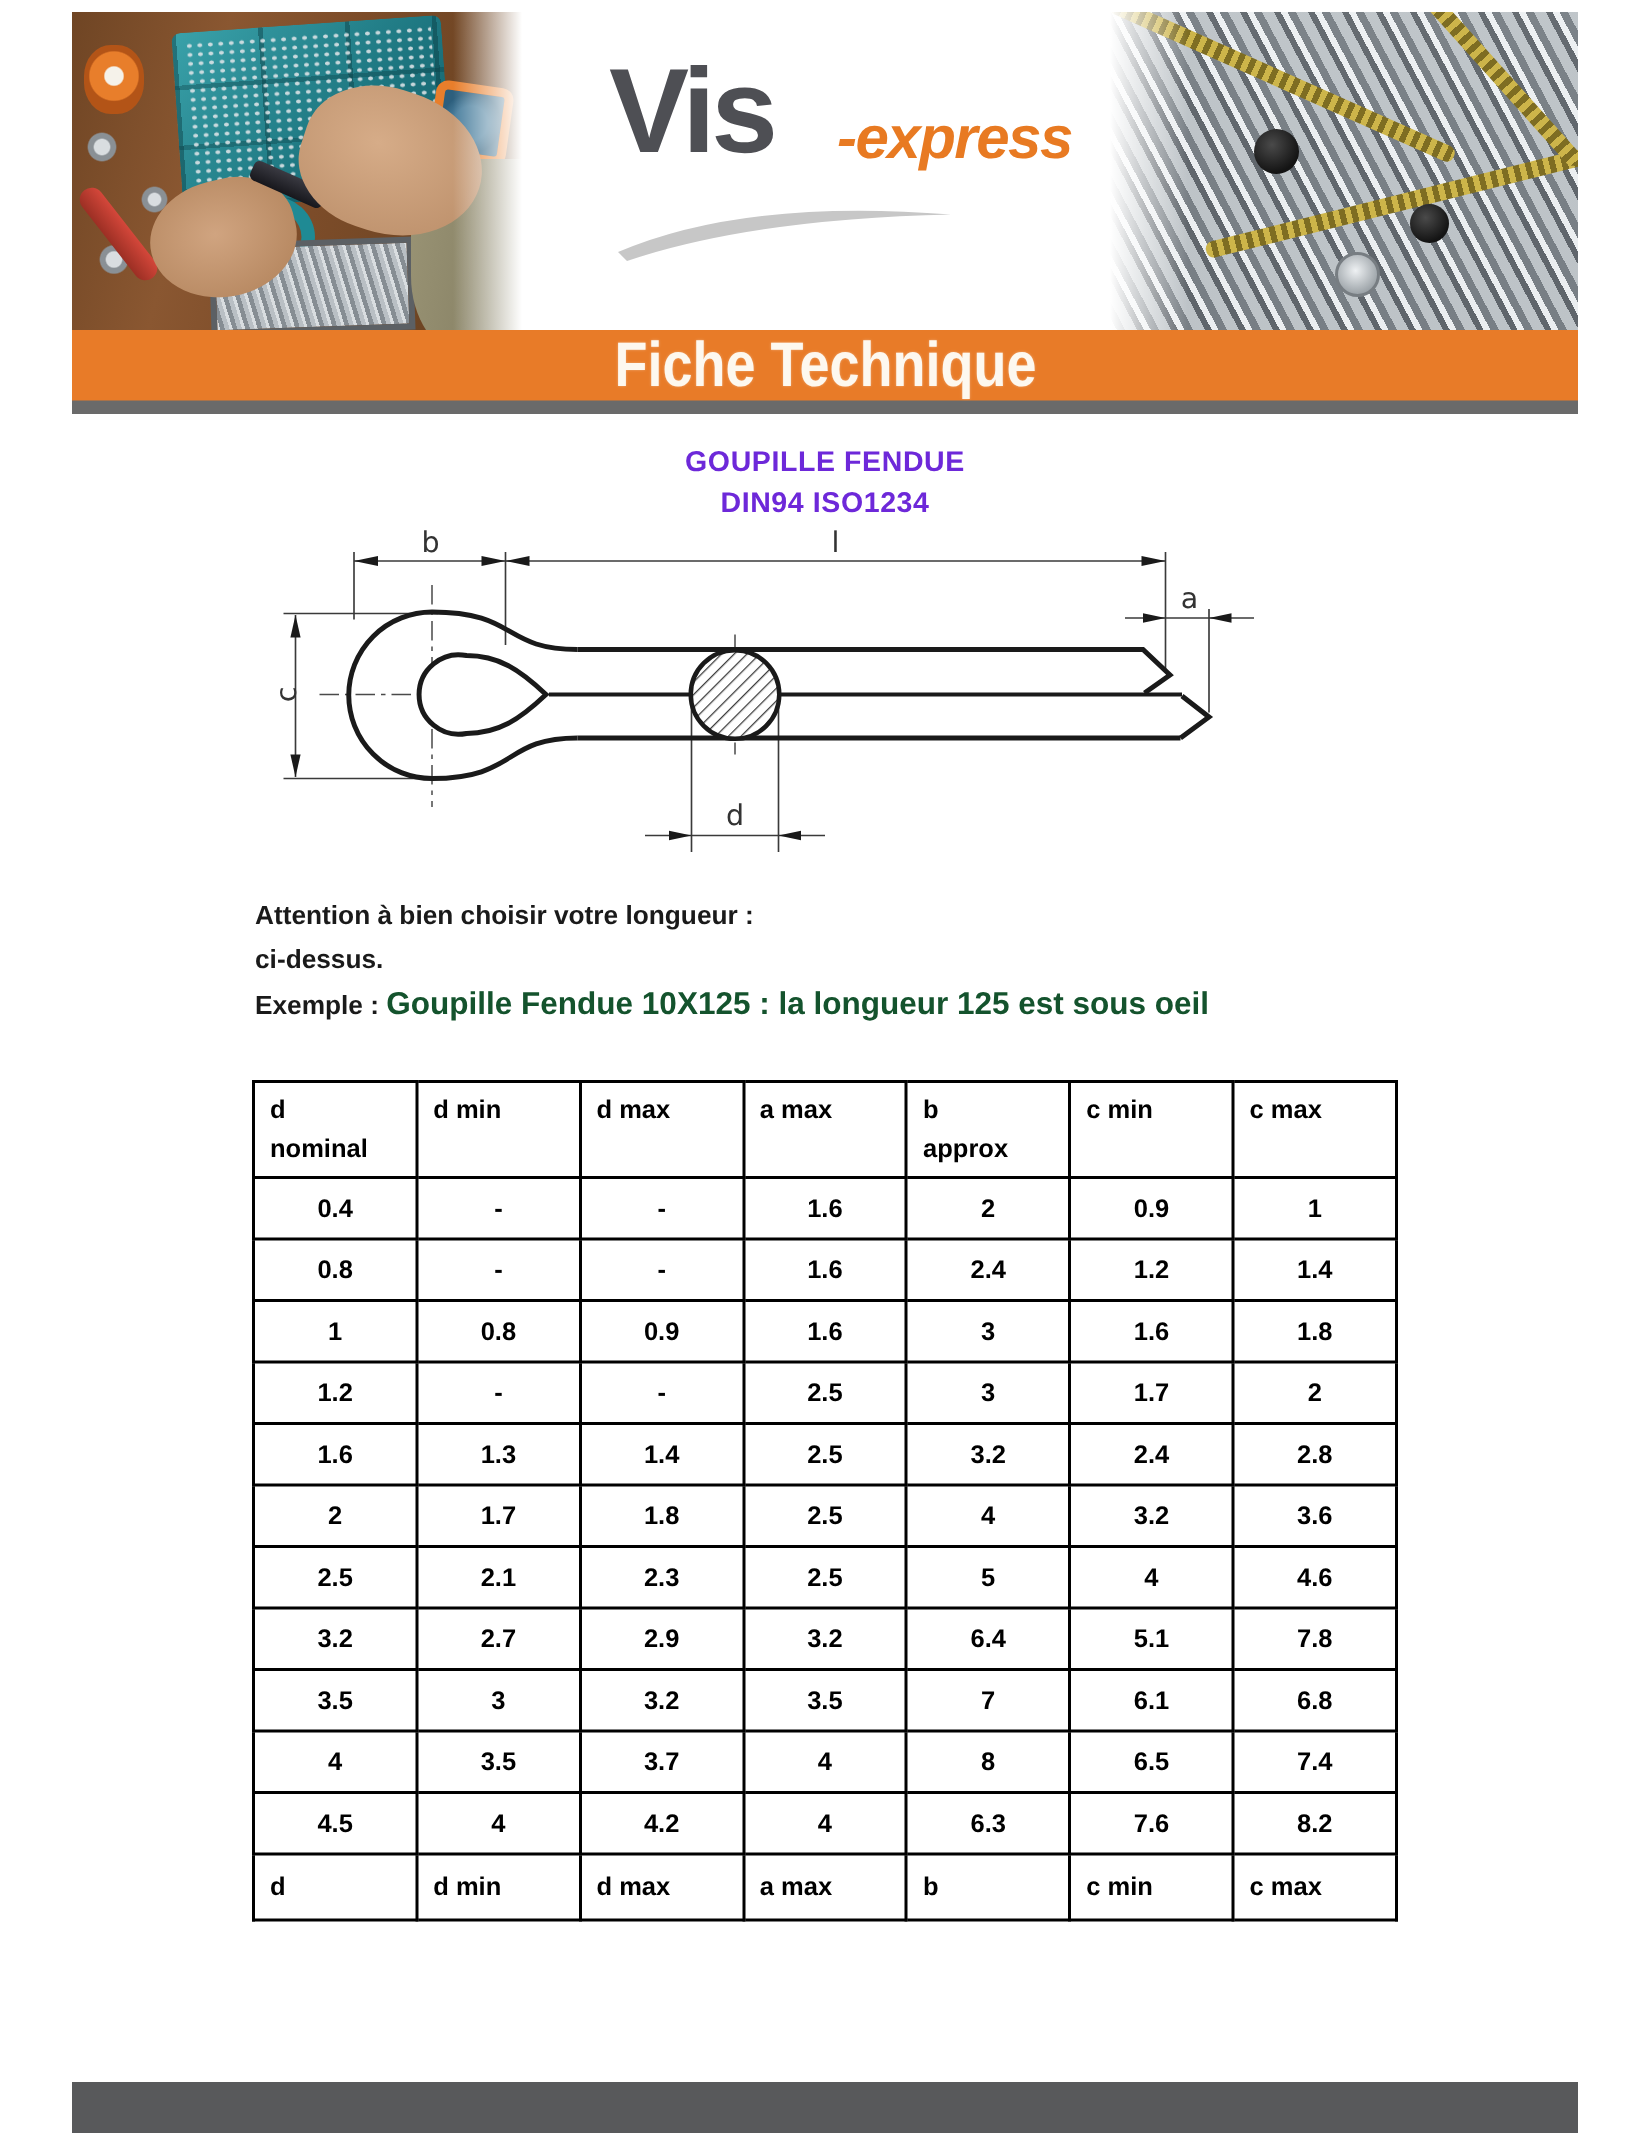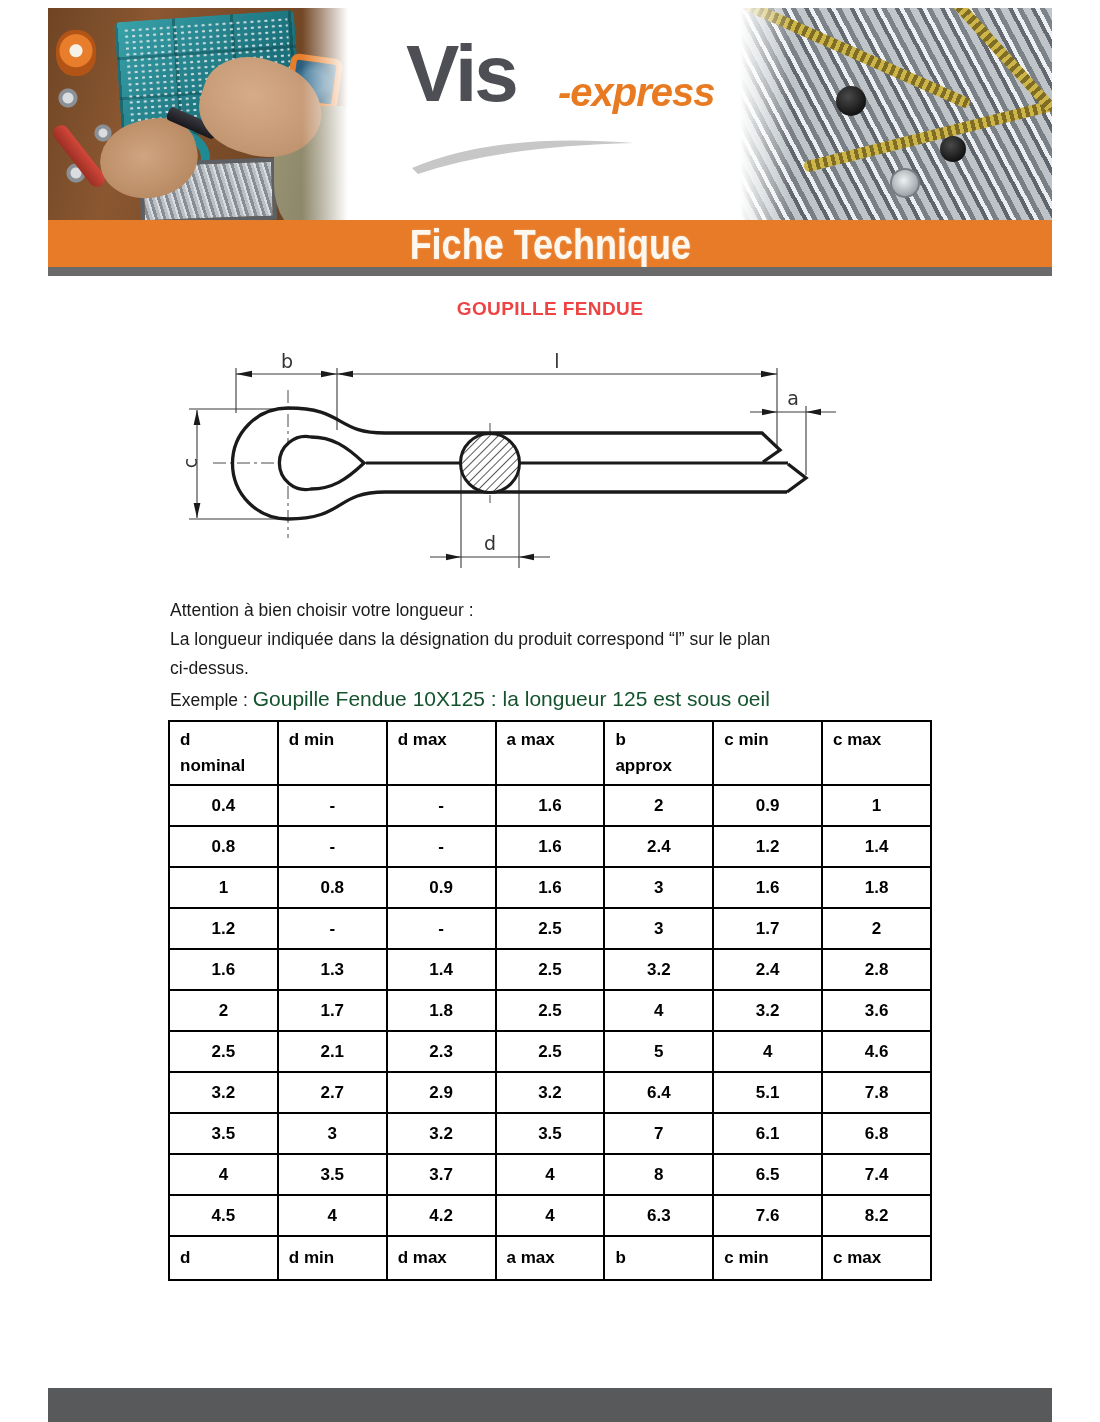--- a/index.html
+++ b/index.html
@@ -78,28 +78,28 @@
   .logo-swoosh { position:absolute; left:58px; top:118px; }
 
   .banner { position:absolute; left:48px; top:220px; width:1004px; height:49px; background:#e87b28;
     display:flex; align-items:center; justify-content:center; }
   .banner-text { color:#fdf8ef; font-size:40px; font-weight:bold; letter-spacing:0;
     transform:scaleX(.9) scaleY(1.05); text-shadow:0 0 2px rgba(255,255,255,.35); }
   .banner-shadow { position:absolute; left:48px; top:267px; width:1004px; height:9px; background:#6a6a6a; }
 
   
   .doc-title { position:absolute; left:48px; top:295px; width:1004px; text-align:center;
-    color:#ef4444; font-weight:bold; font-size:19px; line-height:27px; letter-spacing:.4px; }
+    color:#6d28d9; font-weight:bold; font-size:19px; line-height:27px; letter-spacing:.4px; }
 
   
   .drawing { position:absolute; left:160px; top:348px; }
 
   
   .notes { position:absolute; left:170px; top:596px; width:800px; color:#1a1a1a;
-    font-size:17.5px; font-weight:normal; line-height:29px; }
+    font-size:17.5px; font-weight:bold; line-height:29px; }
   .example-line { margin-top:1px; }
   .example-rest { color:#14532d; font-size:21px; }
 
   
   .spec-table { position:absolute; left:168px; top:720px; width:764px; border-collapse:collapse;
     table-layout:fixed; color:#000; }
   .spec-table th, .spec-table td { border:2px solid #000; font-weight:bold; font-size:17px; }
   .spec-table thead tr { height:64px; }
   .spec-table thead th { text-align:left; vertical-align:top; padding:5px 0 0 10px; line-height:26px; }
   .spec-table tbody tr { height:41px; }
@@ -150,20 +150,21 @@
     <div class="pr-fade"></div>
   </div>
 
   <div class="banner">
     <span class="banner-text">Fiche Technique</span>
   </div>
   <div class="banner-shadow"></div>
 
   <div class="doc-title">
     <div>GOUPILLE FENDUE</div>
+    <div>DIN94 ISO1234</div>
   </div>
 
   <svg class="drawing" width="700" height="240" viewBox="160 348 700 240">
     <defs>
       <pattern id="hatch" width="6" height="6" patternUnits="userSpaceOnUse" patternTransform="rotate(45)">
         <rect width="6" height="6" fill="#ffffff"></rect>
         <line x1="0" y1="0" x2="0" y2="6" stroke="#3c3c3c" stroke-width="1.7"></line>
       </pattern>
     </defs>
 
@@ -216,21 +217,20 @@
       <text x="287" y="368" text-anchor="middle">b</text>
       <text x="557" y="368" text-anchor="middle">l</text>
       <text x="793" y="405" text-anchor="middle">a</text>
       <text x="191" y="469" text-anchor="middle" transform="rotate(-90 191 463)">c</text>
       <text x="490" y="550" text-anchor="middle">d</text>
     </g>
   </svg>
 
   <div class="notes">
     <div>Attention à bien choisir votre longueur :</div>
-    <div>La longueur indiquée dans la désignation du produit correspond “l” sur le plan</div>
     <div>ci-dessus.</div>
     <div class="example-line">
       <span>Exemple :</span>
       <span class="example-rest">Goupille Fendue 10X125 : la longueur 125 est sous oeil</span>
     </div>
   </div>
 
   <table class="spec-table">
     <thead>
       <tr>

